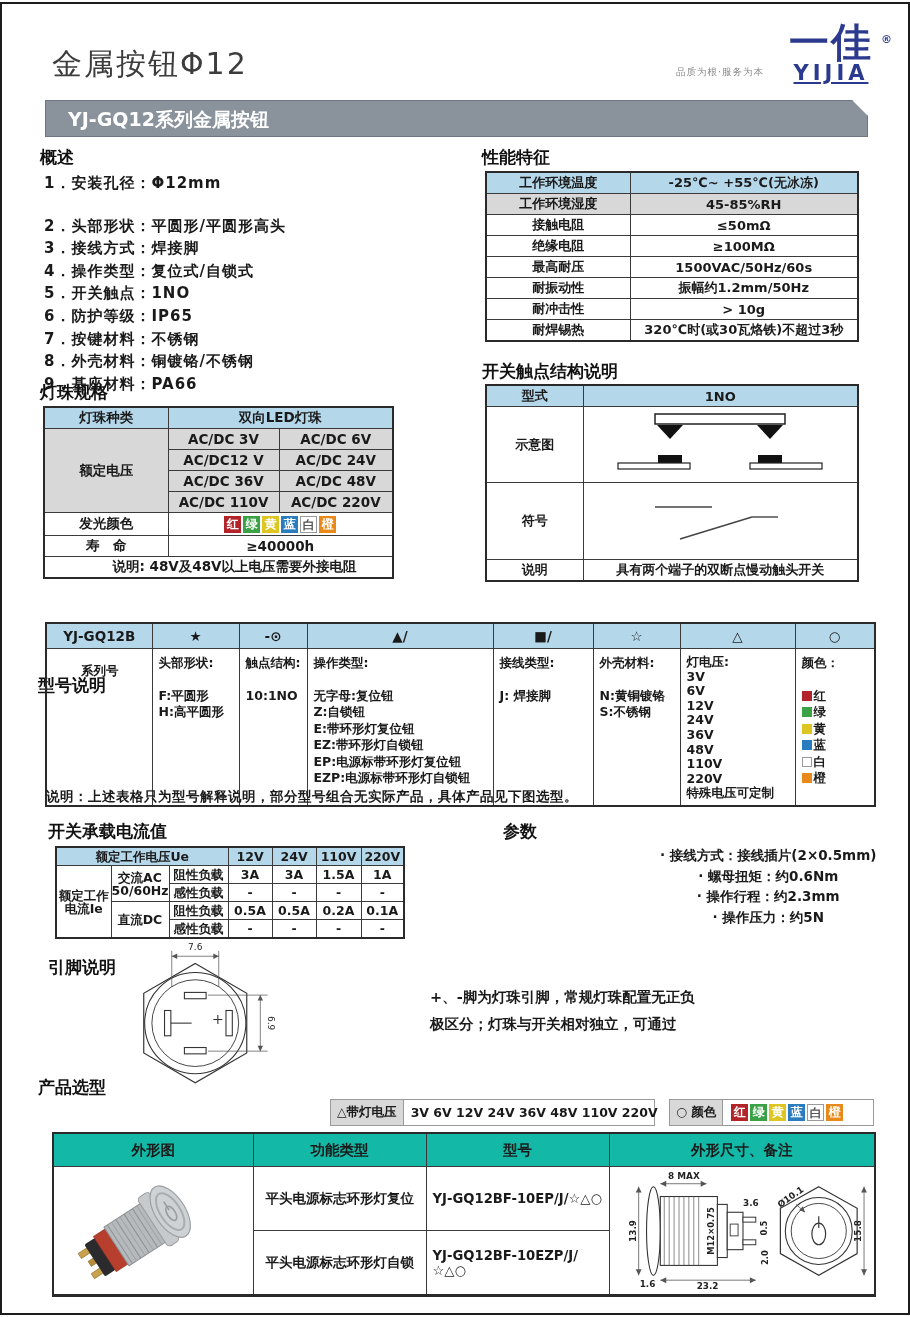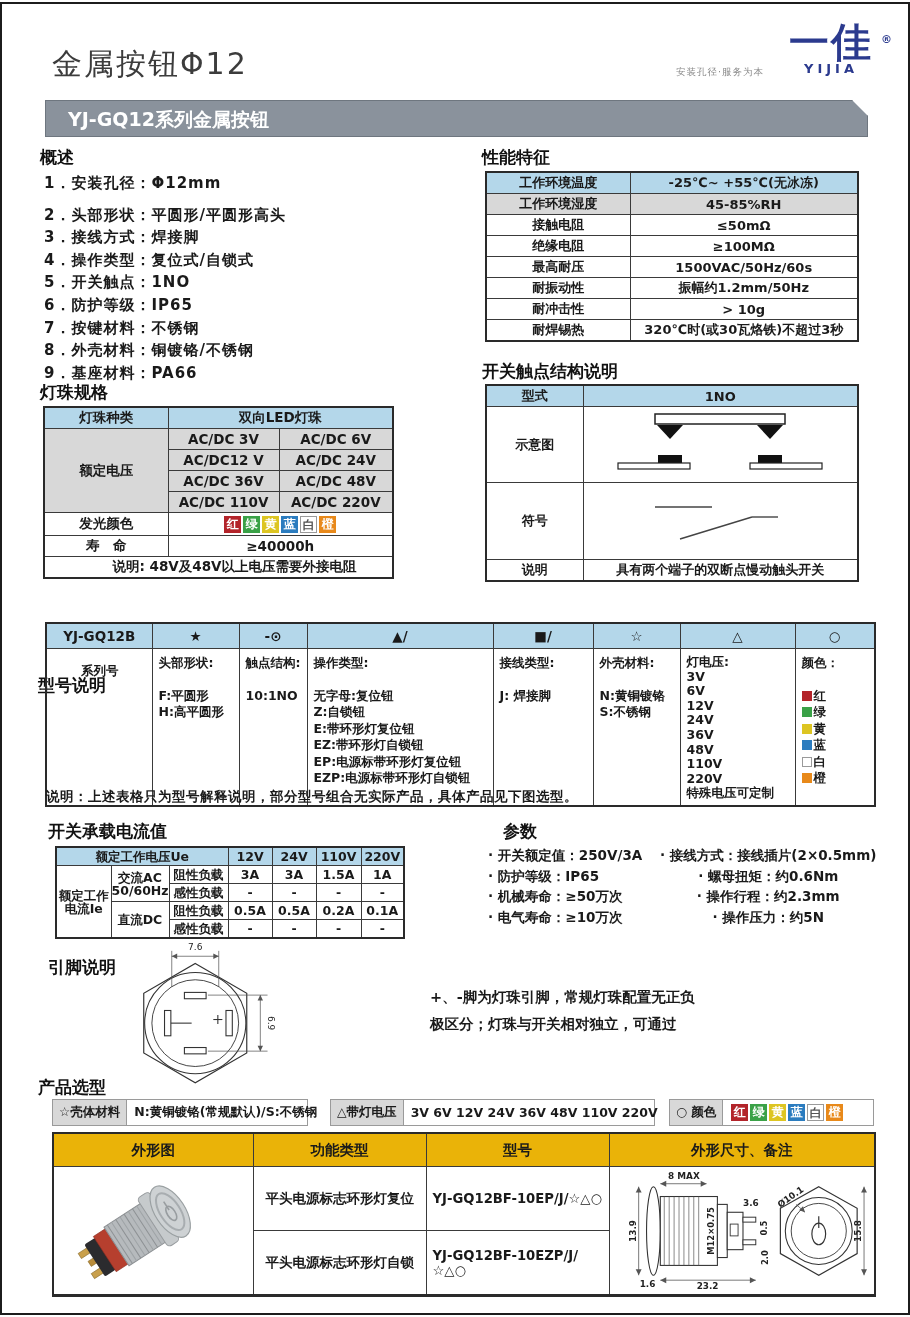--- a/index.html
+++ b/index.html
@@ -6,29 +6,29 @@
   .page{position:relative;width:910px;height:1317px;background:#fff;overflow:hidden;
         font-family:"DejaVu Sans","Liberation Sans",sans-serif;color:#1a1a1a;}
   .abs{position:absolute;}
   .frame{position:absolute;left:0;top:2px;width:906px;height:1309px;border:2px solid #1c1c1c;}
 
   .title{left:52px;top:44px;font-size:30px;letter-spacing:2px;color:#3c3c3c;font-weight:500;}
   .tagline{left:676px;top:66px;font-size:9.5px;color:#8a8a8a;letter-spacing:1px;}
   .logo{left:772px;top:20px;width:118px;text-align:center;color:#2b3a8e;}
   .logo-cn{font-size:40px;font-weight:bold;line-height:44px;letter-spacing:2px;position:relative;}
   .logo-cn .reg{font-size:11px;position:absolute;top:-2px;right:-4px;}
-  .logo-en{font-size:13px;font-weight:bold;letter-spacing:4px;margin-top:-3px;}
+  .logo-en{font-size:21px;font-weight:bold;letter-spacing:4px;margin-top:-3px;text-decoration:underline;}
   .banner{left:45px;top:100px;width:823px;height:37px;background:#8a929c;border:1px solid #6e767f;
           clip-path:polygon(0 0,calc(100% - 16px) 0,100% 16px,100% 100%,0 100%);
           color:#fff;font-size:19px;font-weight:bold;line-height:36px;padding-left:22px;box-sizing:border-box;}
 
   .h1{font-size:17px;font-weight:bold;color:#111;}
   .ov-list{left:44px;top:172px;width:430px;font-size:15px;font-weight:bold;}
   .ov-item{line-height:22.6px;letter-spacing:1px;}
-  .ov-item:first-child{margin-bottom:9px;}
+  .ov-item:first-child{margin-bottom:20px;}
 
   table{border-collapse:collapse;table-layout:fixed;}
   .tbl{position:absolute;border:2px solid #2a2a2a;}
   .tbl td,.tbl th{border:1px solid #3a3a3a;font-size:13px;text-align:center;padding:0;font-weight:bold;color:#1a1a1a;}
   .blue{background:#b4d7ea;}
   .gray{background:#d8d8d8;margin-top:46px;}
   .tleft{text-align:left;padding-left:10px;}
 
   .perf-tbl{left:485px;top:171px;width:372px;}
   .perf-tbl td{height:20px;text-align:center;}
@@ -56,35 +56,35 @@
   .param-list{font-size:13.5px;font-weight:bold;line-height:20.5px;}
 
   .pin-note{left:430px;top:984px;width:370px;font-size:14.5px;font-weight:bold;line-height:27px;}
 
   .legend{position:absolute;top:1099px;height:27px;border:1px solid #9a9a9a;display:flex;align-items:stretch;box-sizing:border-box;background:#fff;}
   .legend .lab{background:#d8d8d8;font-size:12.5px;font-weight:bold;display:flex;align-items:center;
                padding:0 6px;border-right:1px solid #9a9a9a;white-space:nowrap;}
   .legend .val{display:flex;align-items:center;padding:0 7px;font-size:12.5px;font-weight:bold;white-space:nowrap;}
 
   .sel-tbl{left:52px;top:1132px;width:822px;border-bottom:3px solid #2a2a2a;}
-  .sel-tbl th{height:32px;font-size:14.5px;background:#eab308;}
+  .sel-tbl th{height:32px;font-size:14.5px;background:#14b8a6;}
   .sel-tbl td{height:63px;font-size:13.5px;}
   .sel-tbl td.fn{text-align:left;padding-left:12px;}
   .sel-tbl td.mod{text-align:left;padding-left:6px;font-size:13.2px;}
 
   svg text{font-family:"DejaVu Sans","Liberation Sans",sans-serif;}
 </style>
 </head>
 <body>
 
 <div class="page">
   <div class="frame"></div>
 
   <div class="abs title">金属按钮Φ12</div>
-  <div class="abs tagline">安装孔径·服务为本</div>
+  <div class="abs tagline">品质为根·服务为本</div>
   <div class="abs logo">
     <div class="logo-cn"><span>一佳</span><span class="reg">®</span></div>
     <div class="logo-en">YIJIA</div>
   </div>
   <div class="abs banner"><span>YJ-GQ12系列金属按钮</span></div>
 
   <div class="abs h1" style="left:40px;top:146px;">概述</div>
   <div class="abs ov-list">
     <div class="ov-item">1．安装孔径：Φ12mm</div>
     <div class="ov-item">2．头部形状：平圆形/平圆形高头</div>
@@ -367,26 +367,20 @@
       <td>感性负载</td>
       <td>-</td>
       <td>-</td>
       <td>-</td>
       <td>-</td>
     </tr>
   </tbody>
     </table>
 
   <div class="abs h1" style="left:503px;top:820px;">参数</div>
-  <div class="abs param-list" style="left:488px;top:845px;">
-    <div>· 开关额定值：250V/3A</div>
-    <div>· 防护等级：IP65</div>
-    <div>· 机械寿命：≥50万次</div>
-    <div>· 电气寿命：≥10万次</div>
-  </div>
   <div class="abs param-list" style="left:660px;top:845px;text-align:center;">
     <div>· 接线方式：接线插片(2×0.5mm)</div>
     <div>· 螺母扭矩：约0.6Nm</div>
     <div>· 操作行程：约2.3mm</div>
     <div>· 操作压力：约5N</div>
   </div>
 
   <div class="abs h1" style="left:48px;top:956px;">引脚说明</div>
   <svg class="abs" style="left:112px;top:940px;" width="190" height="150" viewBox="0 0 210 166">
     <polygon points="92,26 149,59 149,125 92,158 35,125 35,59" fill="none" stroke="#333" stroke-width="1.3"></polygon>
@@ -411,24 +405,20 @@
     <polygon points="164,61 161,67 167,67" fill="#555"></polygon>
       <polygon points="164,123 161,117 167,117" fill="#555"></polygon>
     <text x="176" y="95" font-size="10" fill="#222" text-anchor="middle" transform="rotate(90 176 92)">6.9</text>
   </svg>
   <div class="abs pin-note">
     <div>+、-脚为灯珠引脚，常规灯珠配置无正负</div>
     <div>极区分；灯珠与开关相对独立，可通过</div>
   </div>
 
   <div class="abs h1" style="left:38px;top:1076px;">产品选型</div>
-  <div class="legend" style="left:52px;width:256px;">
-    <div class="lab">☆壳体材料</div>
-    <div class="val">N:黄铜镀铬(常规默认)/S:不锈钢</div>
-  </div>
   <div class="legend" style="left:330px;width:325px;">
     <div class="lab">△带灯电压</div>
     <div class="val">3V 6V 12V 24V 36V 48V 110V 220V</div>
   </div>
   <div class="legend" style="left:669px;width:205px;">
     <div class="lab">○ 颜色</div>
     <div class="val">
       <span class="badge p0">红</span>
         <span class="badge p1">绿</span>
         <span class="badge p2">黄</span>

